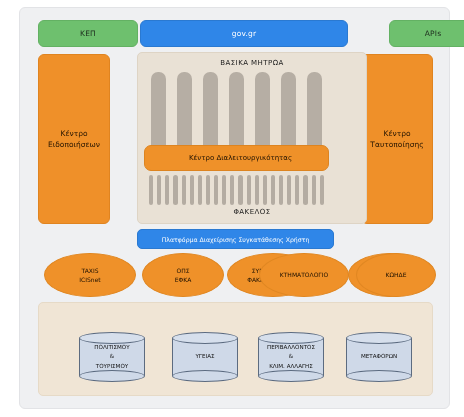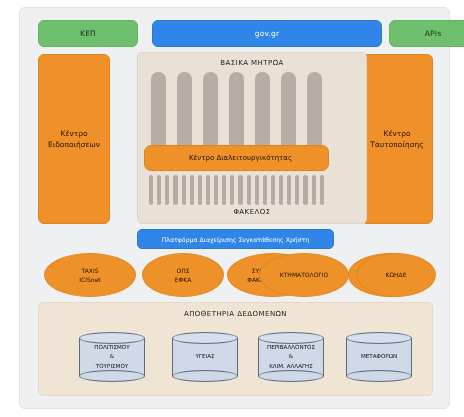--- a/index.html
+++ b/index.html
@@ -49,21 +49,21 @@
     background: #6ec06e;
     border: 1px solid #63b163;
     color: #1d2b1d;
   }
   .chip-blue {
     background: #2f86e8;
     border: 1px solid #2a79d1;
     color: #ffffff;
   }
   #chip-kep   { left: 18px;  width: 100px; }
-  #chip-govgr { left: 132px; width: 230px; }
+  #chip-govgr { left: 120px; width: 208px; }
   #chip-apis  { left: 325px; width: 88px; margin-left: 44px; }
 
   
   .side-panel {
     position: absolute;
     top: 46px;
     width: 72px;
     height: 170px;
     background: #ef9029;
     border: 1px solid #e08420;
@@ -359,21 +359,20 @@
       <div class="ellipse" style="left: 318px; width: 84px;">
         <span>ΨΗΦΙΑΚΟΣ</span>
         <span>ΧΑΡΤΗΣ</span>
       </div>
       <div class="ellipse" style="left: 326px; width: 80px;">
         <span>ΚΩΗΔΕ</span>
       </div>
     </div>
 
   <div id="repositories-panel">
-    <div id="caption-repositories">ΑΠΟΘΕΤΗΡΙΑ ΔΕΔΟΜΕΝΩΝ</div>
   <div class="cylinder" style="left: 40px;">
         <div class="cyl-body"></div>
         <div class="cyl-bottom"></div>
         <div class="cyl-top"></div>
         <div class="cyl-label">
           <span>ΠΟΛΙΤΙΣΜΟΥ</span>
           <span>&amp;</span>
           <span>ΤΟΥΡΙΣΜΟΥ</span>
         </div>
       </div>

